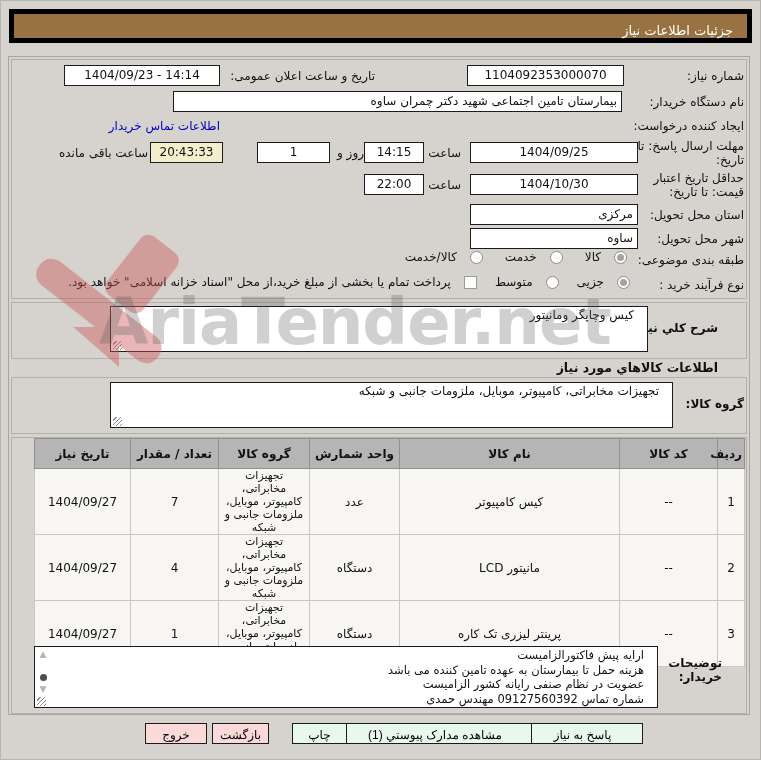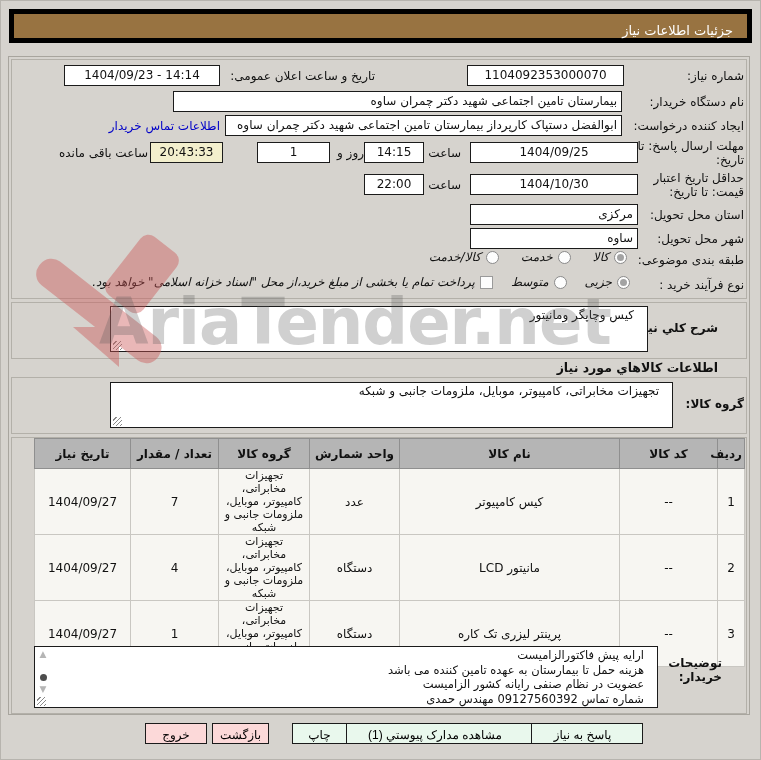--- a/index.html
+++ b/index.html
@@ -22,21 +22,21 @@
   .lbl2{white-space:normal;width:110px;line-height:14px;text-align:right;}
   .bold{font-weight:bold;}
   .input-box{position:absolute;background:#fff;border:1px solid #1b1b1b;height:19px;font-size:12px;
              line-height:19px;padding:0 4px;overflow:hidden;white-space:nowrap;box-sizing:content-box;}
   .center{text-align:center;}
   .ltr{direction:ltr;}
   .yellow{background:#f3efcd;}
   .link{color:#0000c8;text-decoration:none;cursor:pointer;margin-left:40px;}
   
   .optrow{position:absolute;display:flex;align-items:center;gap:22px;}
-  .opt{display:flex;align-items:center;gap:5px;white-space:nowrap;font-style:italic;}
+  .opt{display:flex;align-items:center;gap:13px;white-space:nowrap;}
   .radio{width:11px;height:11px;border-radius:50%;border:1px solid #8a8a8a;background:#fdfdfd;
          position:relative;flex:none;}
   .radio.sel::after{content:"";position:absolute;inset:2px;border-radius:50%;background:#a3a3a3;}
   .checkbox{width:11px;height:11px;border:1px solid #9a9a9a;background:#fdfdfd;flex:none;}
   
   .ta{position:absolute;background:#fff;border:1px solid #1b1b1b;font-size:12px;overflow:hidden;box-sizing:border-box;}
   .ta .txt{padding:1px 13px;}
   .resize-h{position:absolute;left:2px;bottom:1px;width:9px;height:9px;
             background:repeating-linear-gradient(135deg,transparent 0 2px,#8a8a8a 2px 3px);}
   .scrollcol{position:absolute;left:1px;top:1px;bottom:1px;width:14px;display:flex;flex-direction:column;
@@ -80,21 +80,20 @@
 
   <div class="lbl" style="right:16px;top:68px;">شماره نیاز:</div>
   <div class="input-box center ltr" style="right:136px;width:147px;top:64px;">1104092353000070</div>
   <div class="lbl" style="right:385px;top:68px;">تاریخ و ساعت اعلان عمومی:</div>
   <div class="input-box center ltr" style="right:540px;width:146px;top:64px;">1404/09/23 - 14:14</div>
 
   <div class="lbl" style="right:16px;top:94px;">نام دستگاه خریدار:</div>
   <div class="input-box" style="right:138px;width:439px;top:90px;">بیمارستان تامین اجتماعی شهید دکتر چمران ساوه</div>
 
   <div class="lbl" style="right:16px;top:118px;">ایجاد کننده درخواست:</div>
-  <div class="input-box" style="right:138px;width:387px;top:114px;">ابوالفضل دستپاک کارپرداز بیمارستان تامین اجتماعی شهید دکتر چمران ساوه</div>
   <a class="lbl link" style="right:540px;top:118px;">اطلاعات تماس خریدار</a>
 
   <div class="lbl lbl2" style="right:16px;top:138px;">مهلت ارسال پاسخ: تا تاریخ:</div>
   <div class="input-box center ltr" style="right:122px;width:158px;top:141px;">1404/09/25</div>
   <div class="lbl" style="right:299px;top:145px;">ساعت</div>
   <div class="input-box center ltr" style="right:336px;width:50px;top:141px;">14:15</div>
   <div class="input-box center ltr" style="right:430px;width:63px;top:141px;">1</div>
   <div class="lbl" style="right:396px;top:145px;">روز و</div>
   <div class="input-box center ltr yellow" style="right:537px;width:63px;top:141px;">20:43:33</div>
   <div class="lbl" style="right:612px;top:145px;">ساعت باقی مانده</div>

